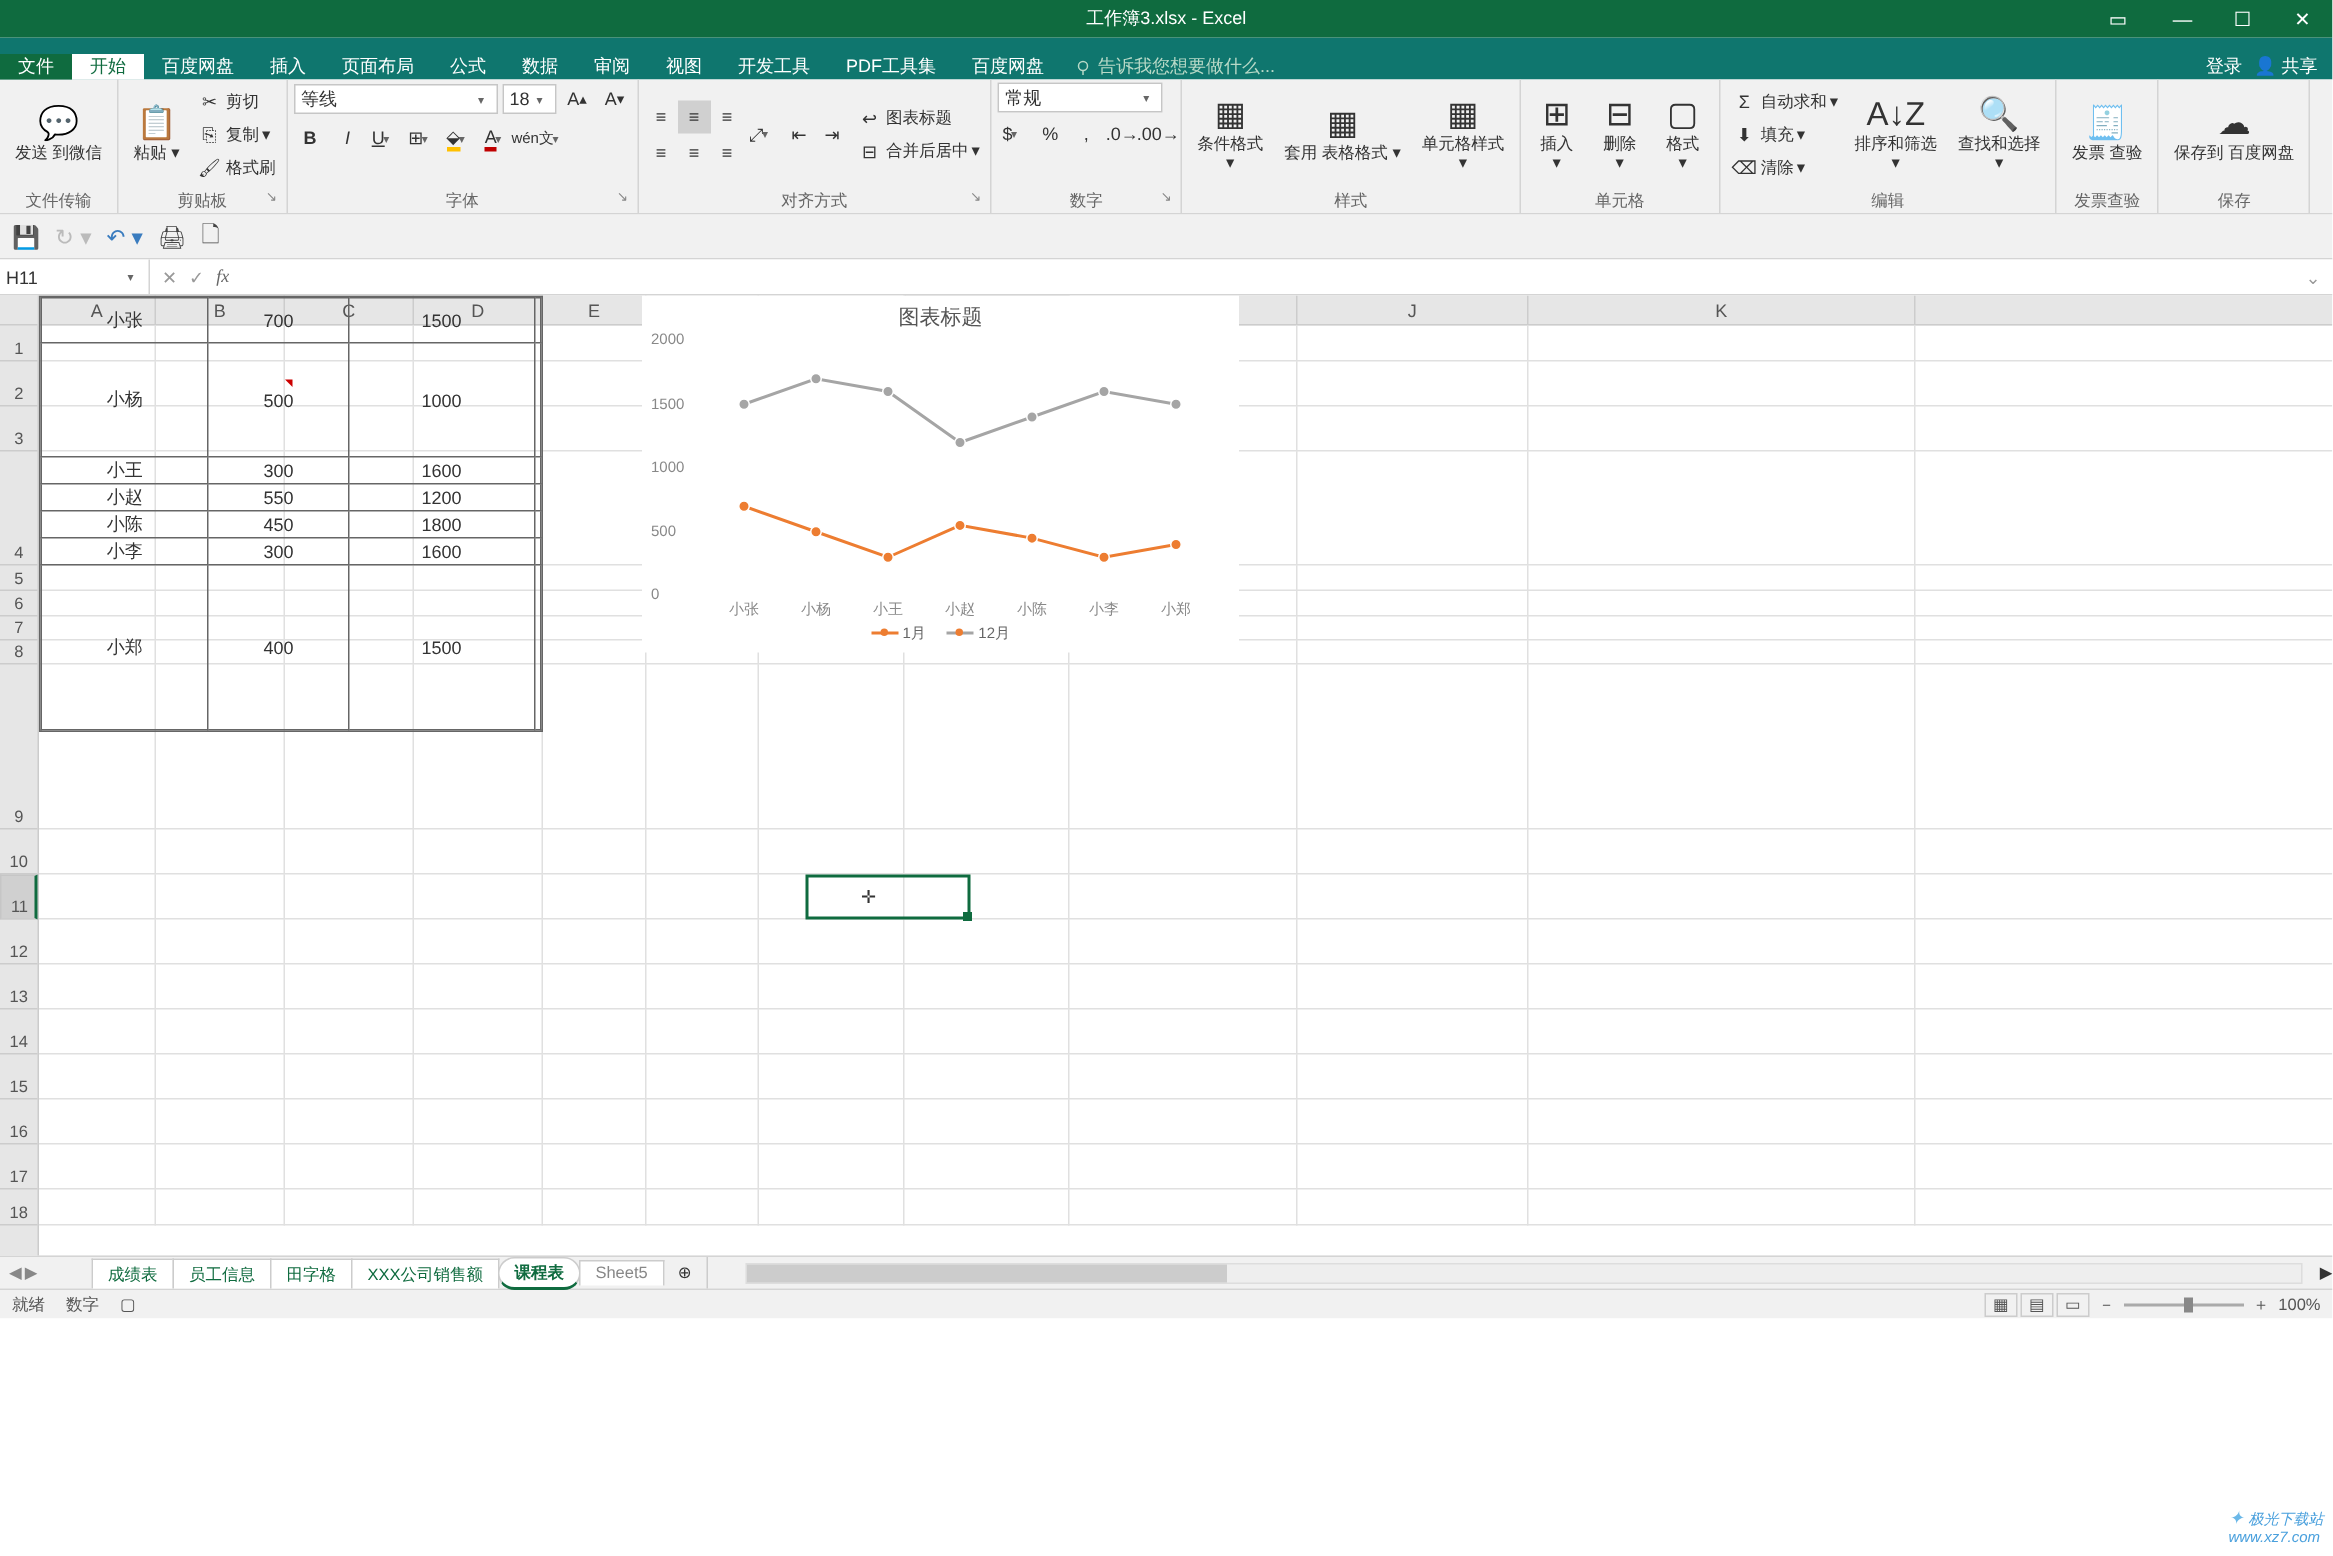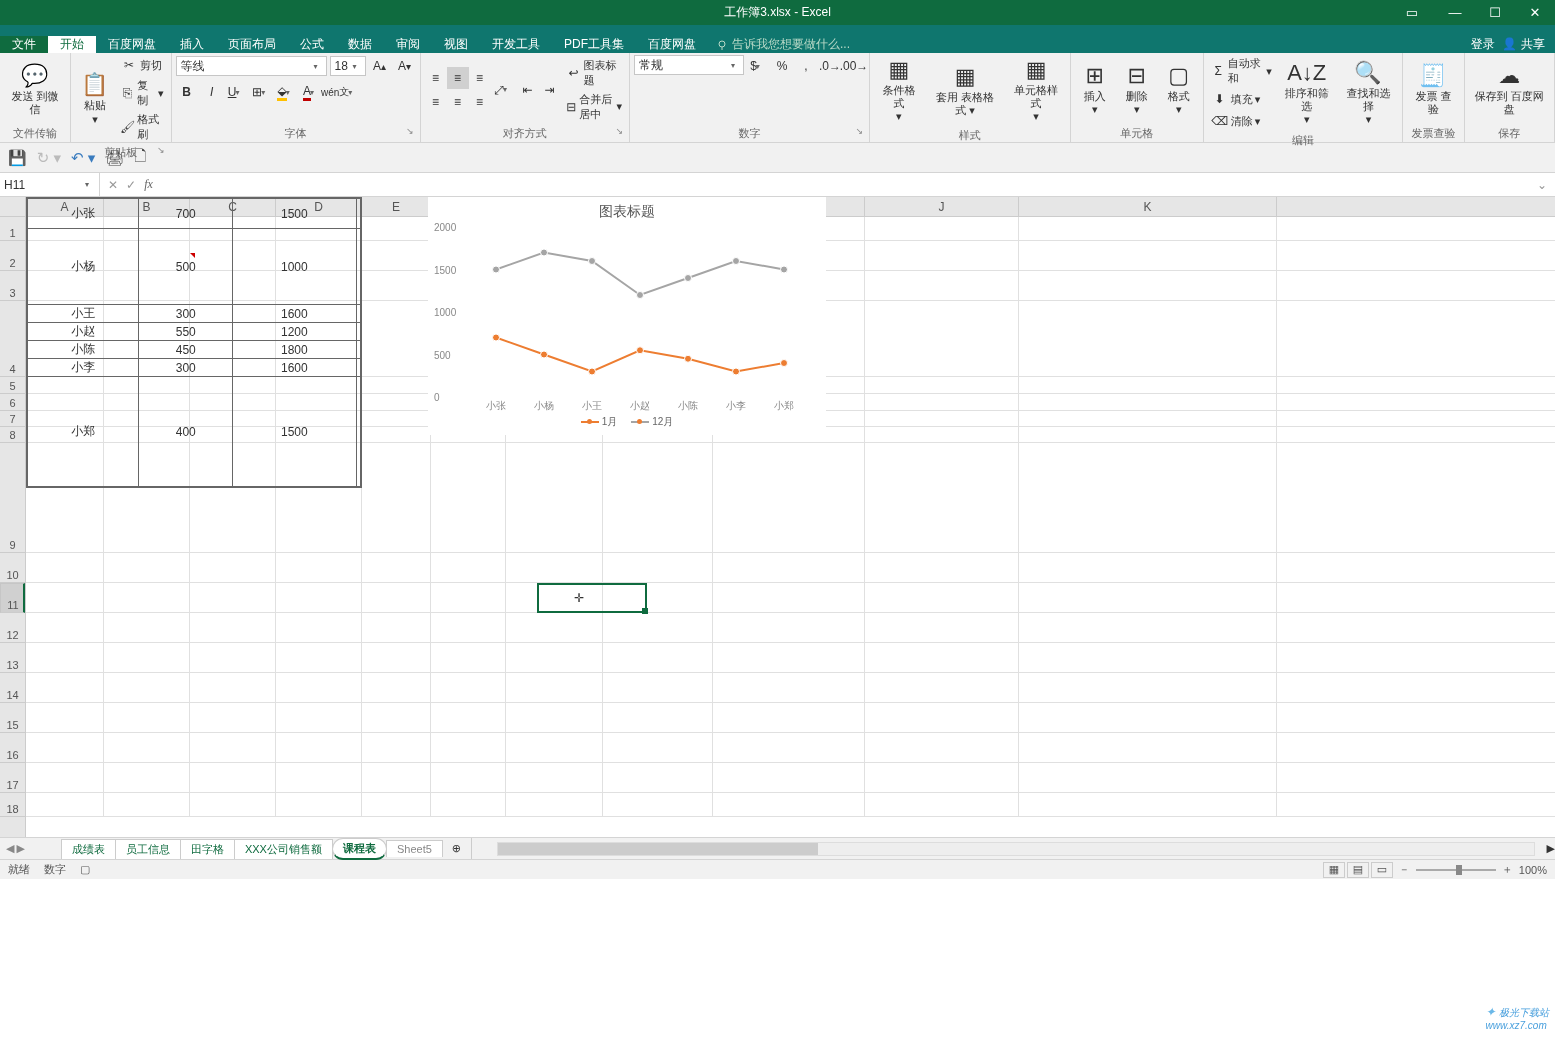--- a/index.html
+++ b/index.html
@@ -152,21 +152,21 @@
             <span>格式刷</span>
           </div>
       </div>
     </div>
     <div class="label"><span>剪贴板</span><span class="launcher">↘</span></div>
   </div>
 
   <div class="ribbon-group">
     <div class="controls" style="flex-direction:column;align-items:flex-start;gap:4px;">
       <div style="display:flex;gap:3px;align-items:center;">
-        <div class="sel" style="width:151px;">
+        <div class="sel" style="width:136px;">
             <span>等线</span>
             <span class="dd">▾</span>
           </div>
         <div class="sel" style="width:36px;">
             <span>18</span>
             <span class="dd">▾</span>
           </div>
         <div class="btn-sq">A<sup>▴</sup></div>
         <div class="btn-sq">A<sup>▾</sup></div>
       </div>
@@ -229,21 +229,21 @@
             <span class="ic-box">↩</span>
             <span>图表标题</span>
           </div>
         <div class="small-row"><span class="ic-box">⊟</span><span>合并后居中</span> ▾</div>
       </div>
     </div>
     <div class="label"><span>对齐方式</span><span class="launcher">↘</span></div>
   </div>
 
   <div class="ribbon-group">
-    <div class="controls" style="flex-direction:row;gap:3px;align-items:flex-start;">
+    <div class="controls" style="flex-direction:column;gap:3px;align-items:flex-start;">
       <div class="sel" style="width:110px;">
           <span>常规</span>
           <span class="dd">▾</span>
         </div>
       <div style="display:flex;gap:2px;">
         <div class="btn-sq">$<span class="dd">▾</span></div>
         <div class="btn-sq">%</div>
         <div class="btn-sq">,</div>
         <div class="btn-sq">.0→</div>
         <div class="btn-sq">.00→</div>

